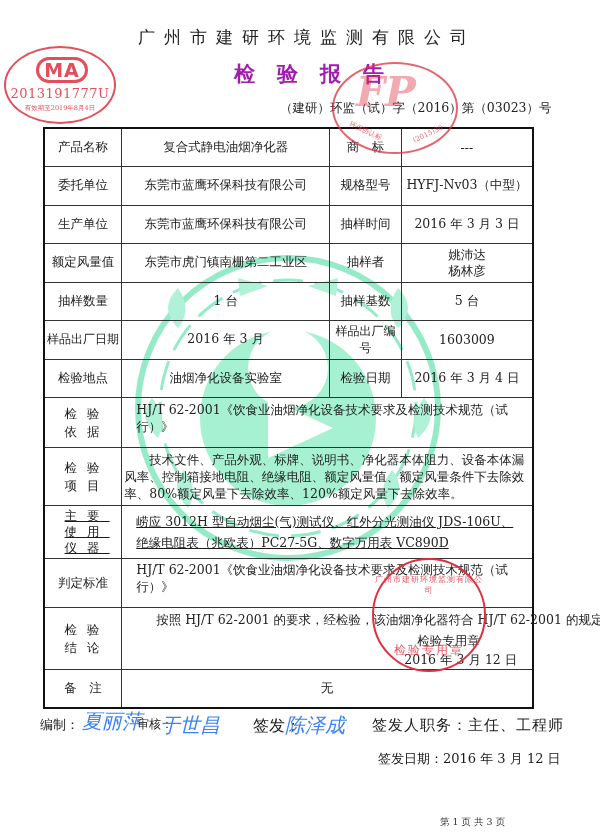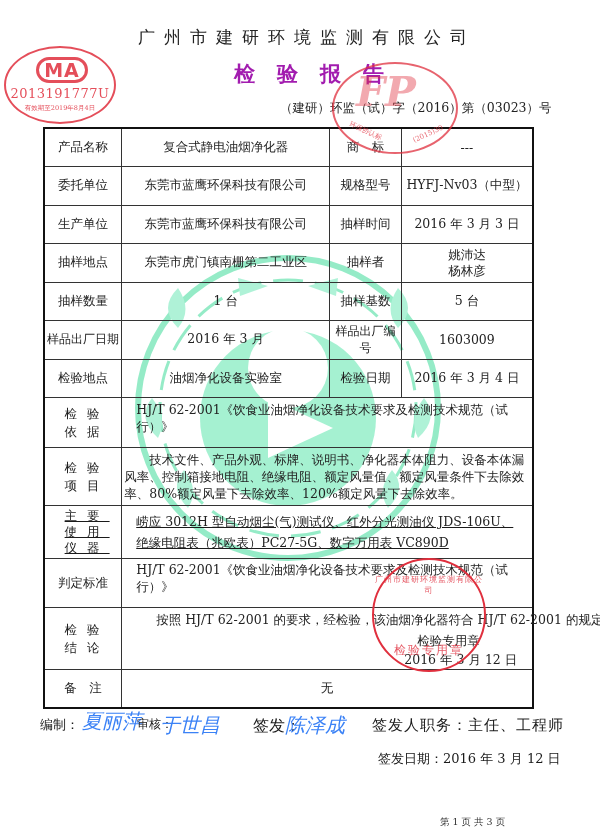--- a/index.html
+++ b/index.html
@@ -112,21 +112,21 @@
     <td>规格型号</td>
     <td>HYFJ-Nv03（中型）</td>
   </tr>
   <tr class="r-base">
     <td>生产单位</td>
     <td>东莞市蓝鹰环保科技有限公司</td>
     <td>抽样时间</td>
     <td>2016 年 3 月 3 日</td>
   </tr>
   <tr class="r-base">
-    <td>抽样地点</td>
+    <td>额定风量值</td>
     <td>东莞市虎门镇南栅第二工业区</td>
     <td>抽样者</td>
     <td style="line-height:16px;">
       <div>姚沛达</div>
       <div>杨林彦</div>
     </td>
   </tr>
   <tr class="r-base">
     <td>抽样数量</td>
     <td>1 台</td>

